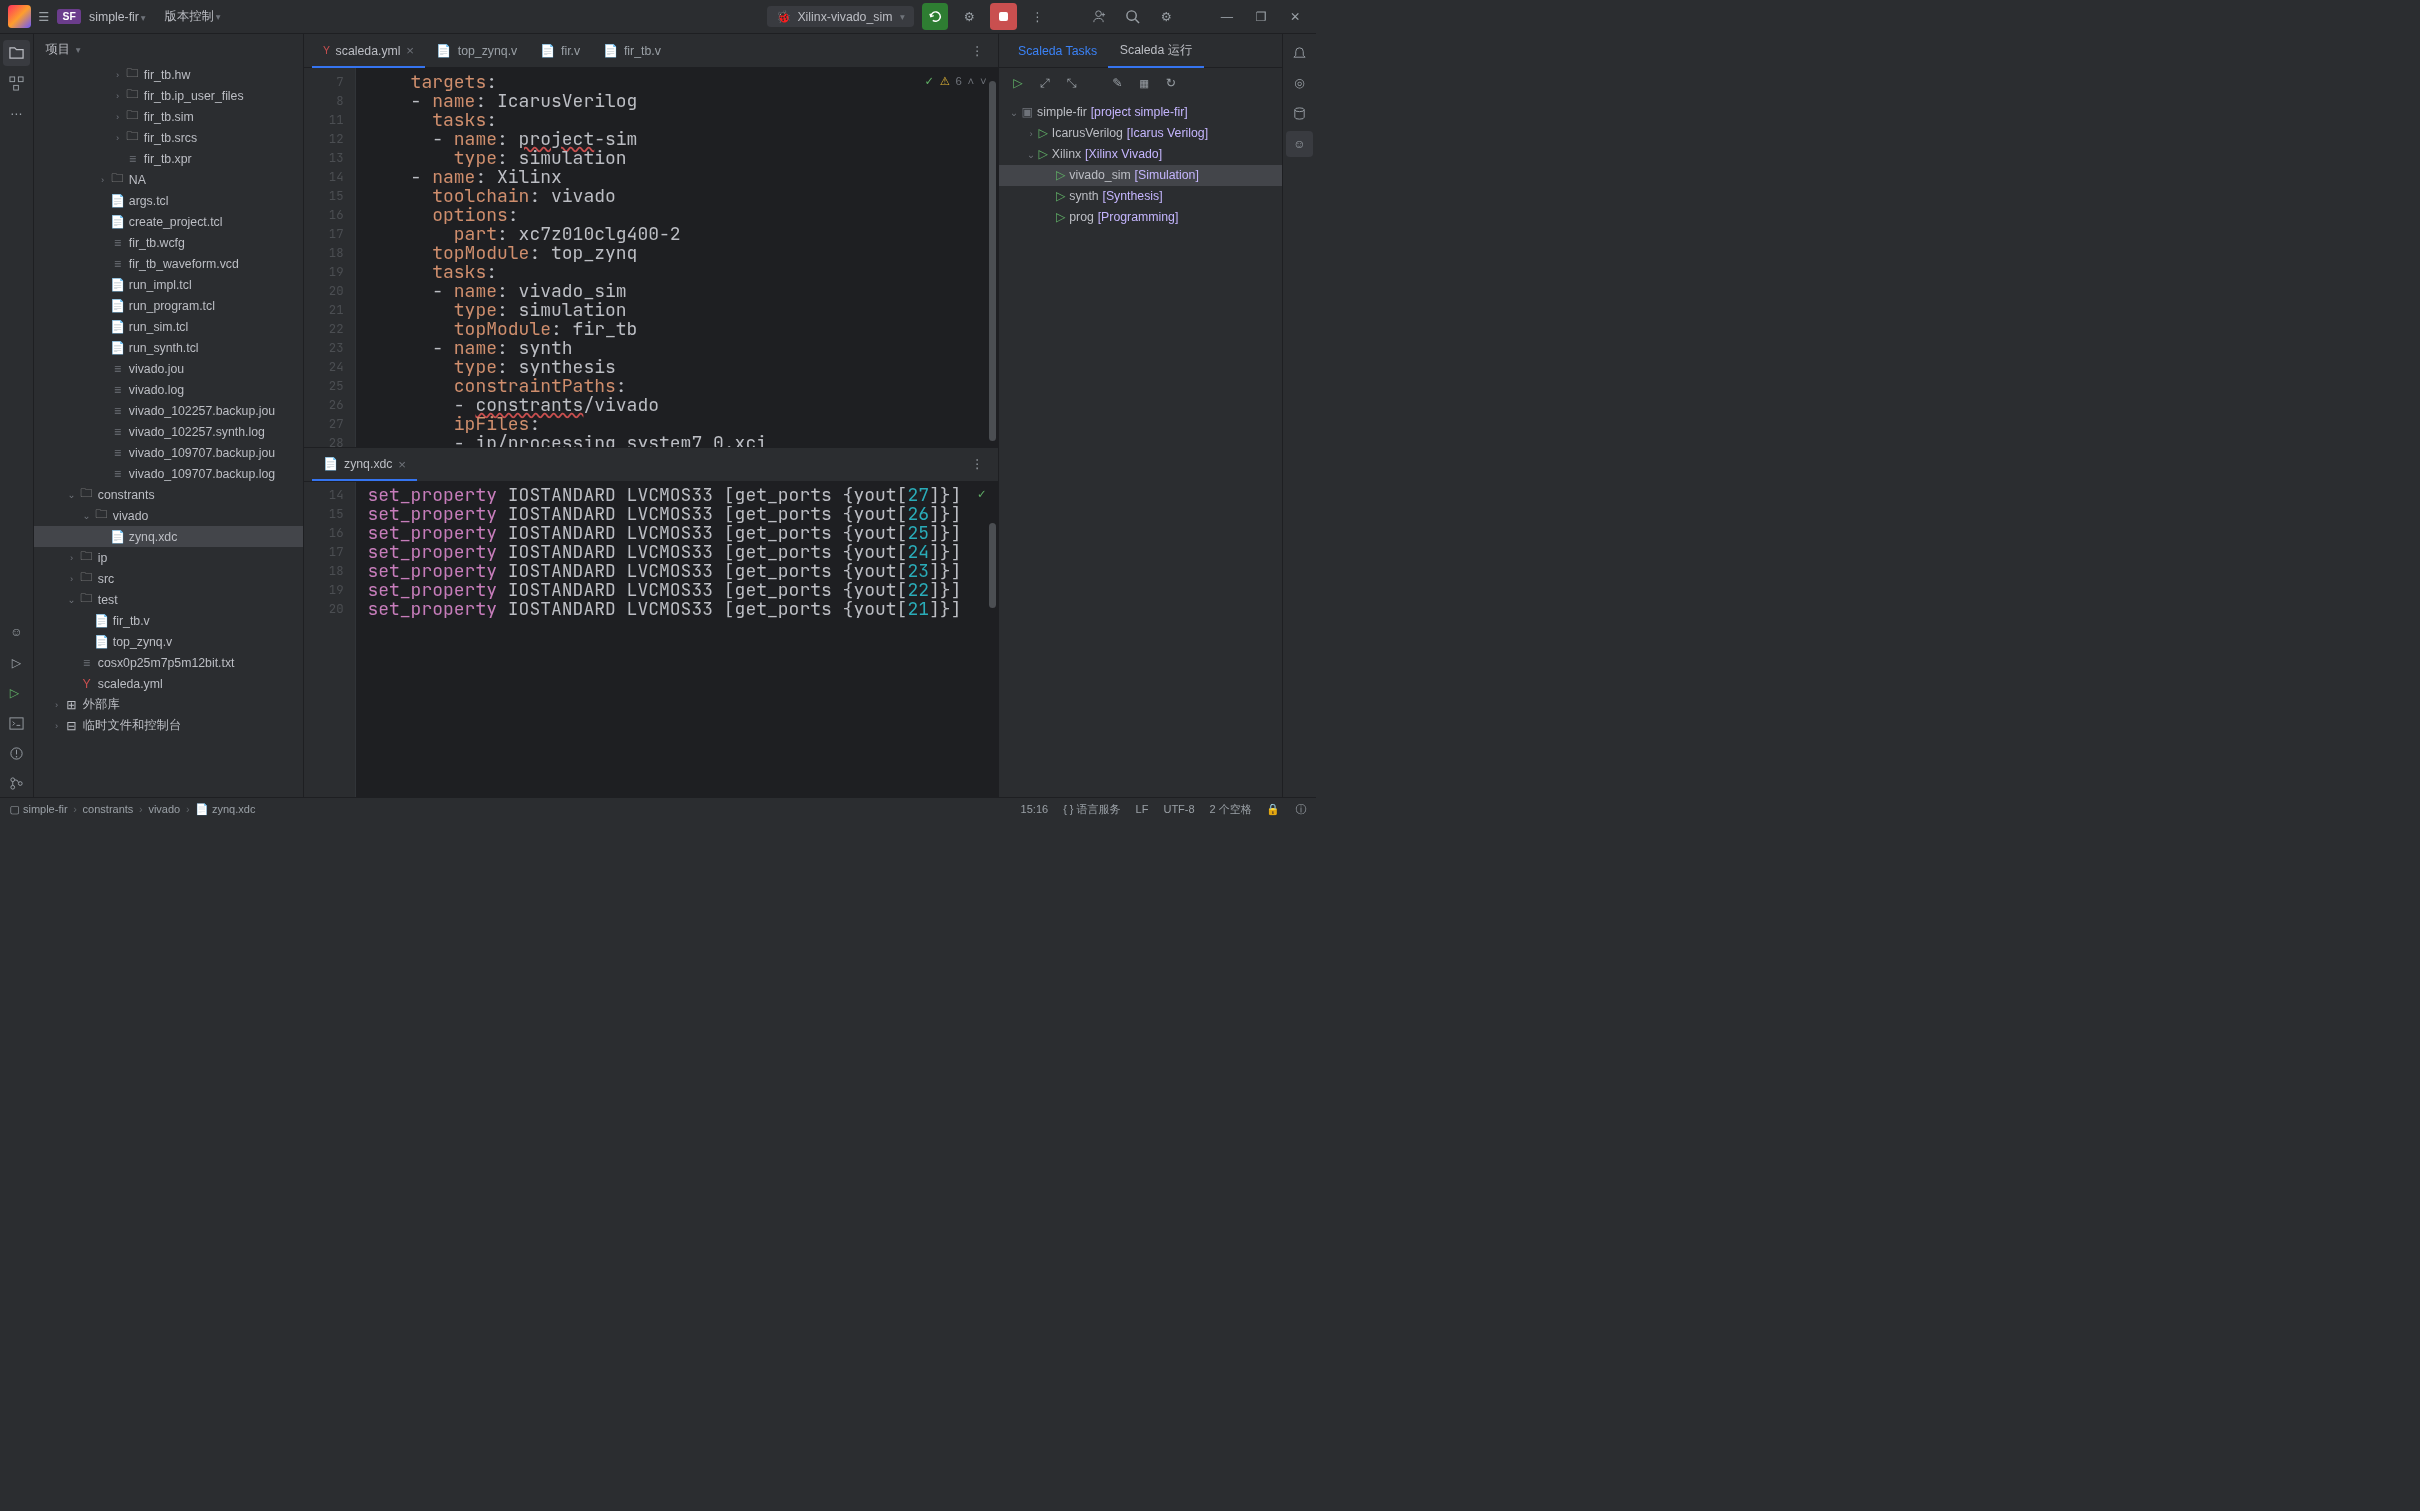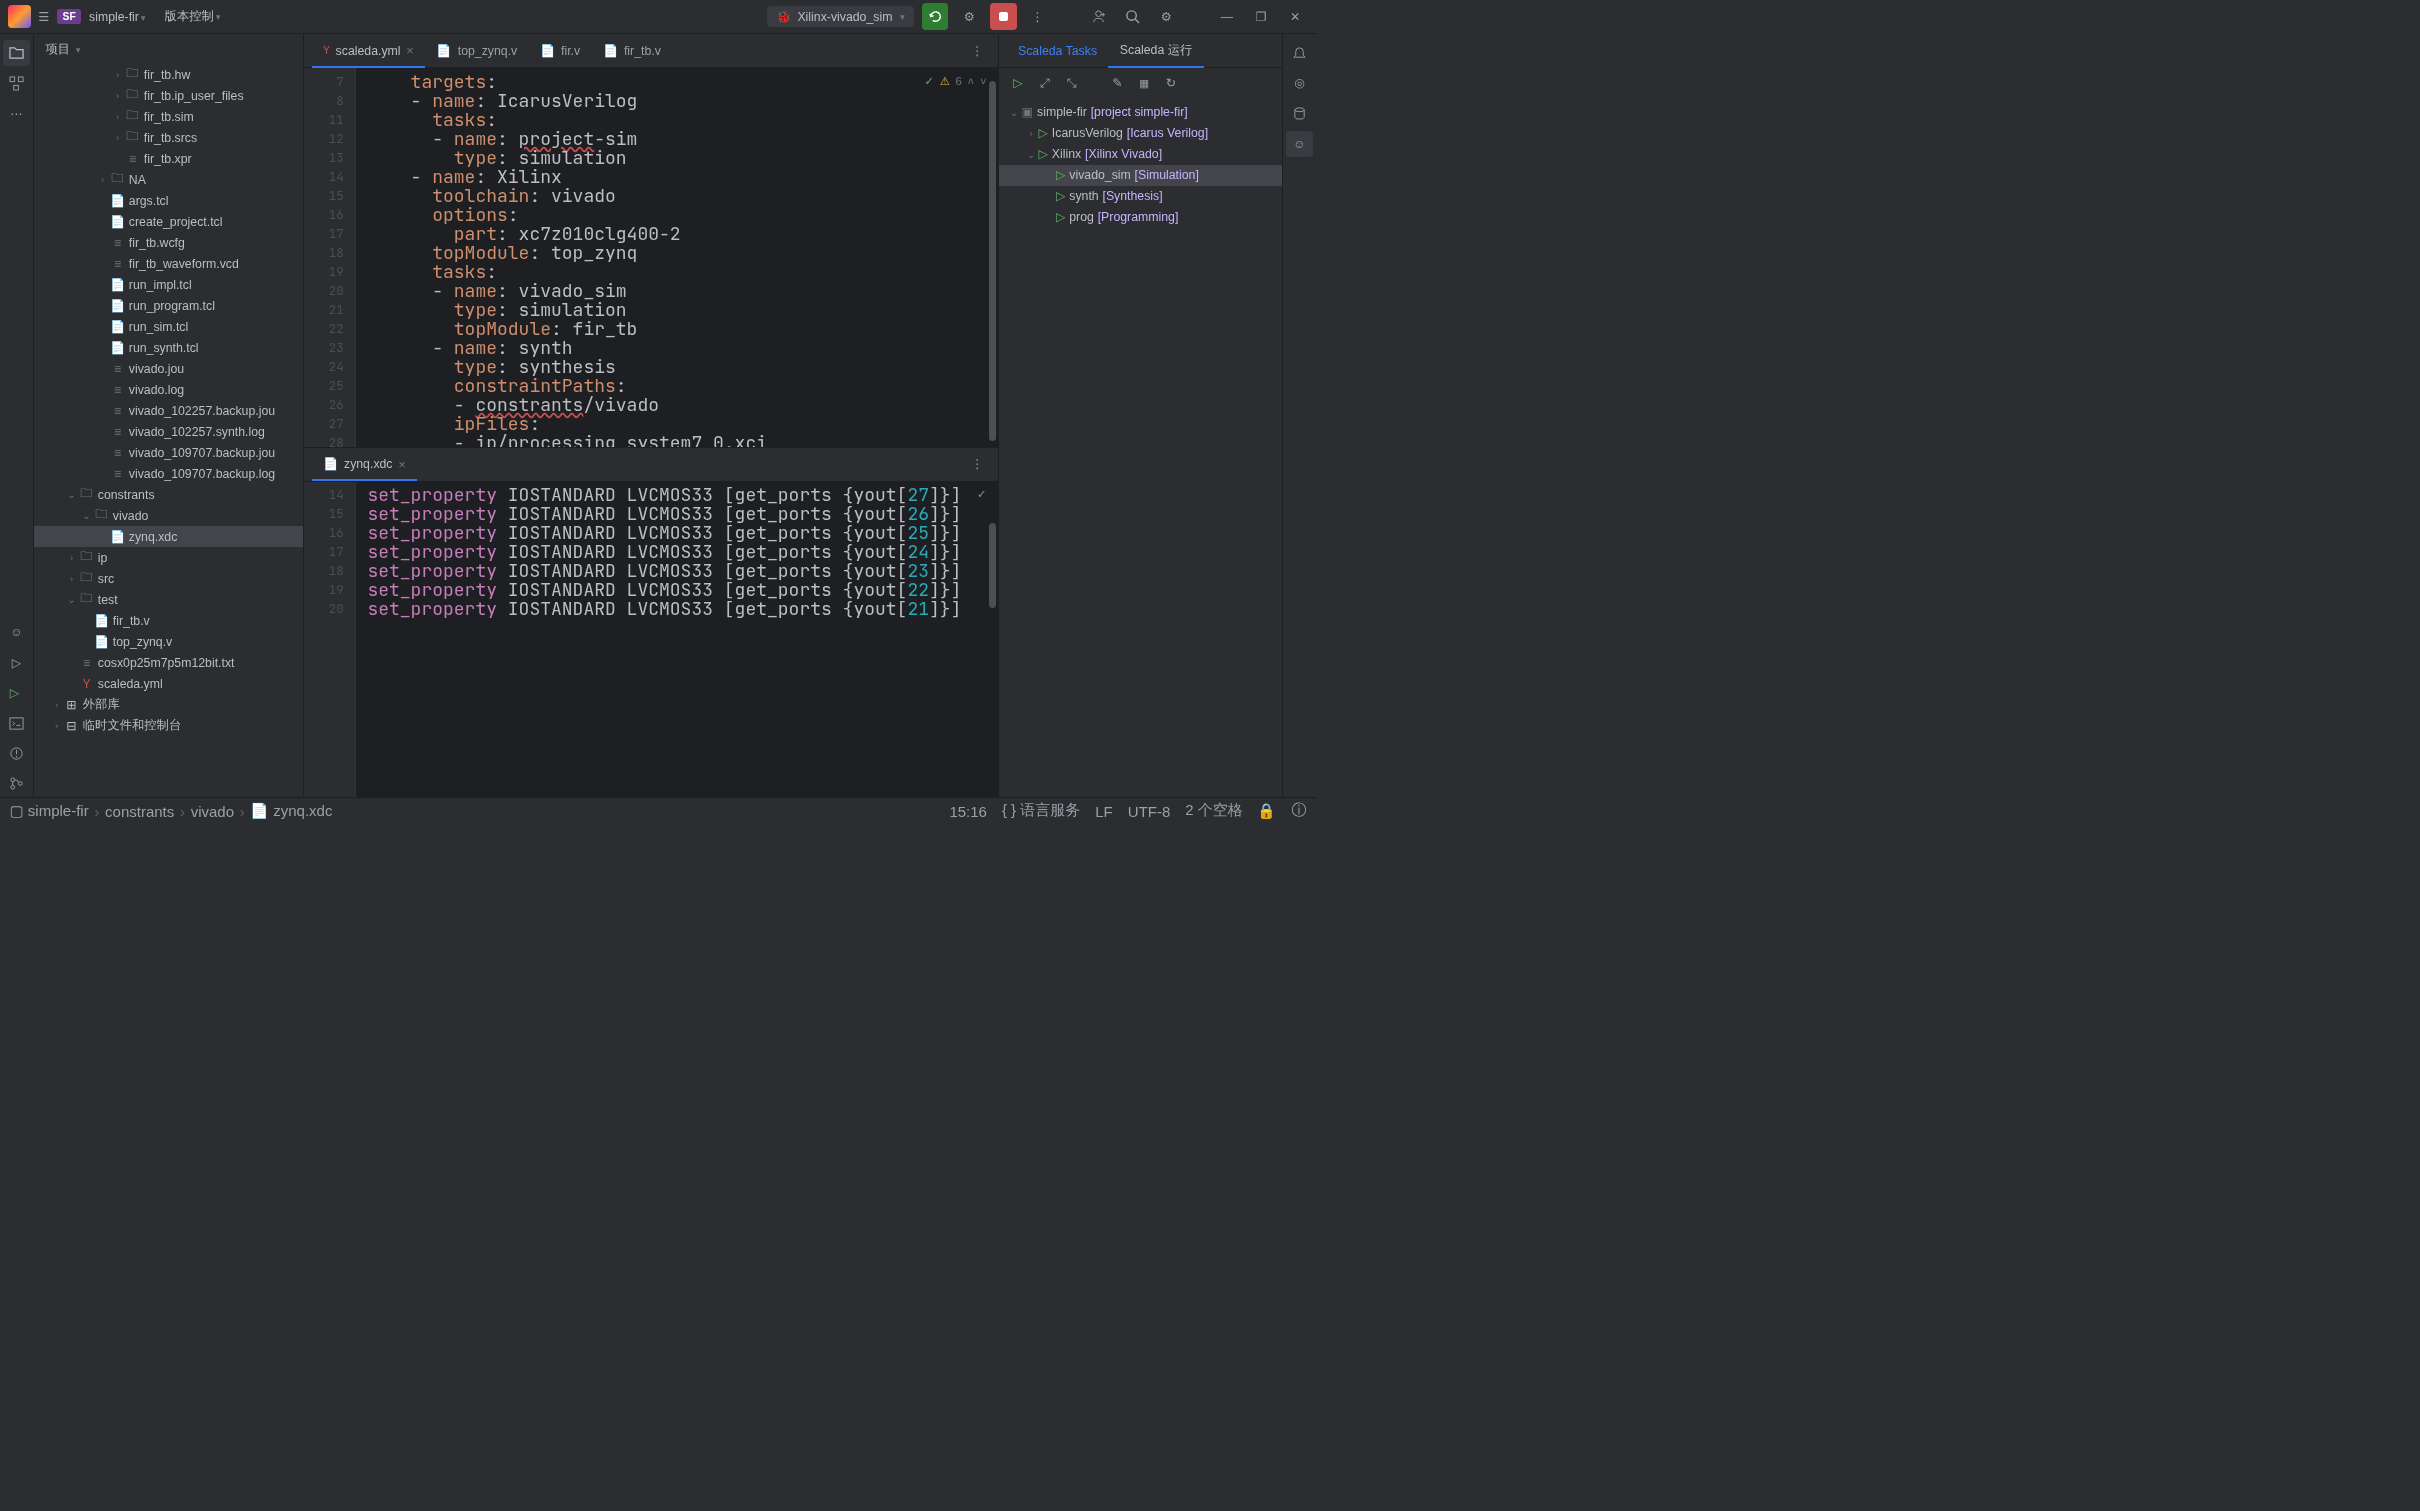--- a/index.html
+++ b/index.html
@@ -86,21 +86,21 @@
 .right-tool-icon { width: 23px; height: 23px; display: flex; align-items: center; justify-content: center; color: #9aa0a6; cursor: pointer; }
 .right-tool-icon.play { color: #5fad65; }
 .task-tree { flex: 1; padding: 3.8px 0; }
 .task-item { height: 21px; display: flex; align-items: center; padding-right: 7.6px; cursor: pointer; }
 .task-item.selected { background: #43454a; }
 .task-play { color: #5fad65; margin-right: 3.8px; }
 .task-info { color: #c4b5fd; margin-left: 3.8px; }
 
 .right-rail { width: 34px; background: #2b2d30; border-left: 0.9px solid #1e1f22; display: flex; flex-direction: column; align-items: center; padding-top: 5.7px; gap: 3.8px; }
 
-.statusbar { height: 23px; background: #2b2d30; border-top: 0.9px solid #1e1f22; display: flex; align-items: flex-end; padding: 0 9.5px; font-size: 15px; color: #9aa0a6; }
+.statusbar { height: 23px; background: #2b2d30; border-top: 0.9px solid #1e1f22; display: flex; align-items: center; padding: 0 9.5px; font-size: 11px; color: #9aa0a6; }
 .breadcrumbs { display: flex; align-items: center; gap: 5.7px; }
 .crumb { display: flex; align-items: center; gap: 3.8px; cursor: pointer; }
 .crumb-sep { color: #5f6368; }
 .statusbar-spacer { flex: 1; }
 .status-item { margin-left: 15px; cursor: pointer; }
 
 svg { display: block; }
 </style>
 </head>
 <body>

